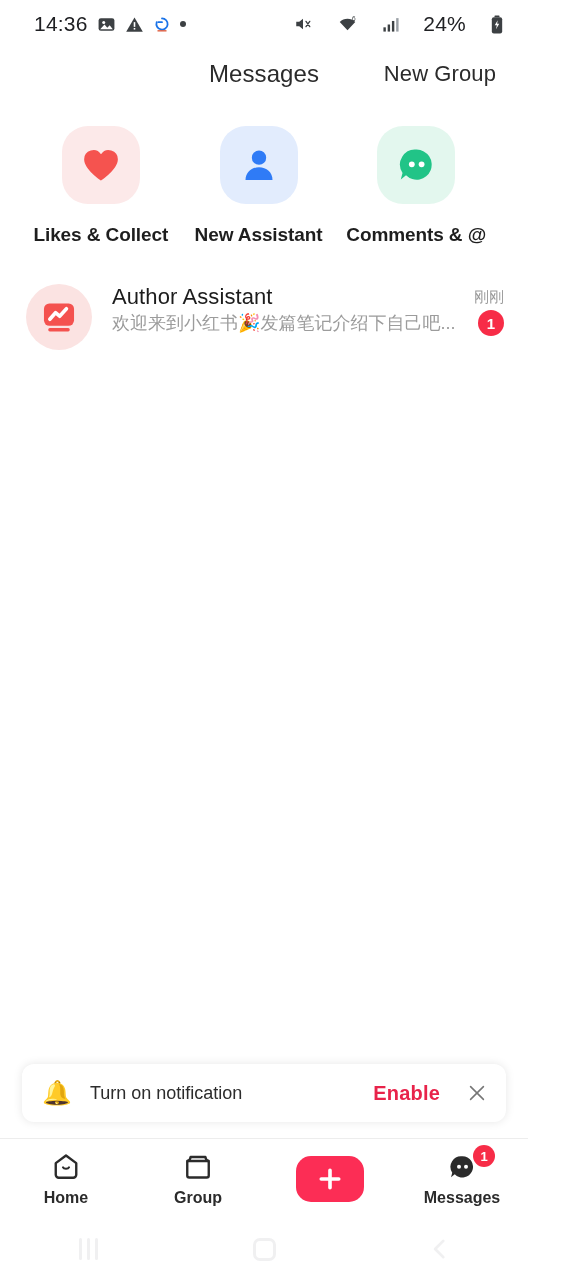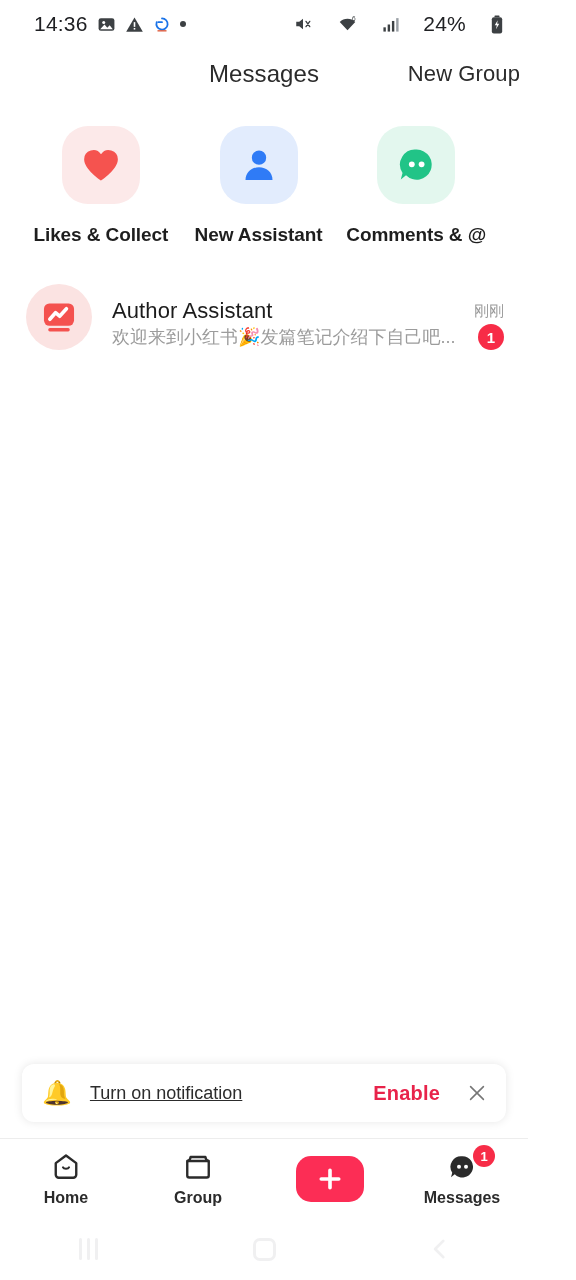--- a/index.html
+++ b/index.html
@@ -29,21 +29,21 @@
   .header {
     height:52px; flex:0 0 52px;
     position:relative;
     display:flex; align-items:center;
   }
   .header-title {
     position:absolute; left:0; right:0; text-align:center;
     font-size:24px; color:#2b2b2b; letter-spacing:.1px;
   }
   .header-action {
-    position:absolute; right:8px;
+    position:absolute; right:32px;
     font-size:22px; color:#2b2b2b; letter-spacing:.1px;
   }
 
   
   .cat-row {
     display:flex; padding:26px 33px 6px 22px;
   }
   .cat-item {
     flex:1 1 0; display:flex; flex-direction:column; align-items:center;
   }
@@ -52,21 +52,21 @@
     display:flex; align-items:center; justify-content:center;
   }
   .cat-label {
     margin-top:20px; font-size:19px; font-weight:bold; color:#1e1e1e;
     letter-spacing:-.1px; white-space:nowrap;
   }
 
   
   .conv-list { padding-top:22px; }
   .conv-row {
-    display:flex; align-items:flex-end;
+    display:flex; align-items:flex-start;
     padding:10px 24px 10px 26px; gap:20px;
   }
   .conv-avatar {
     width:66px; height:66px; border-radius:50%;
     background:#fbe3e2; flex:0 0 66px;
     display:flex; align-items:center; justify-content:center;
   }
   .conv-body { flex:1 1 auto; min-width:0; }
   .conv-top { display:flex; align-items:flex-start; }
   .conv-name {
@@ -94,21 +94,21 @@
   .spacer { flex:1 1 auto; }
 
   
   .notif-wrap { padding:0 22px 16px 22px; }
   .notif {
     height:58px; background:#fff; border-radius:12px;
     display:flex; align-items:center; padding:0 18px 0 20px;
     box-shadow:0 0 10px rgba(0,0,0,.10);
   }
   .notif-bell { font-size:24px; line-height:1; }
-  .notif-text { margin-left:18px; font-size:18px; color:#2c2c2c; flex:1 1 auto;text-decoration:underline; }
+  .notif-text { margin-left:18px; font-size:18px; color:#2c2c2c; flex:1 1 auto; }
   .notif-cta { font-size:20px; font-weight:bold; color:#e8234a; letter-spacing:.2px; }
   .notif-close { margin-left:26px; display:flex; align-items:center; }
 
   
   .tabbar {
     height:80px; flex:0 0 80px;
     border-top:1px solid #ededed;
     display:flex; align-items:center;
     background:#fff;
   }

